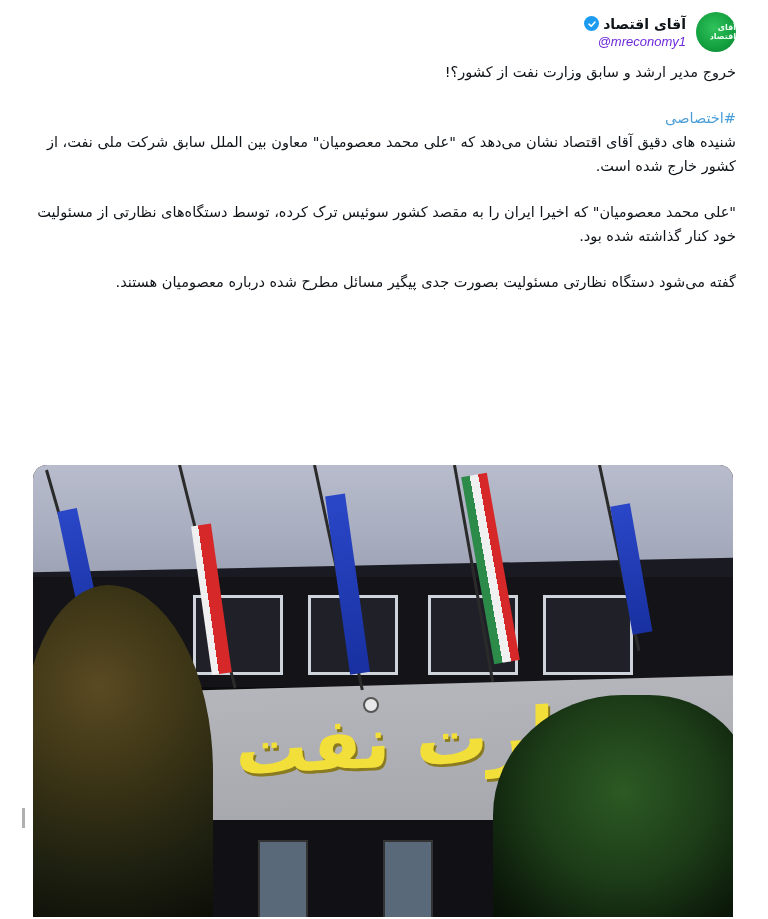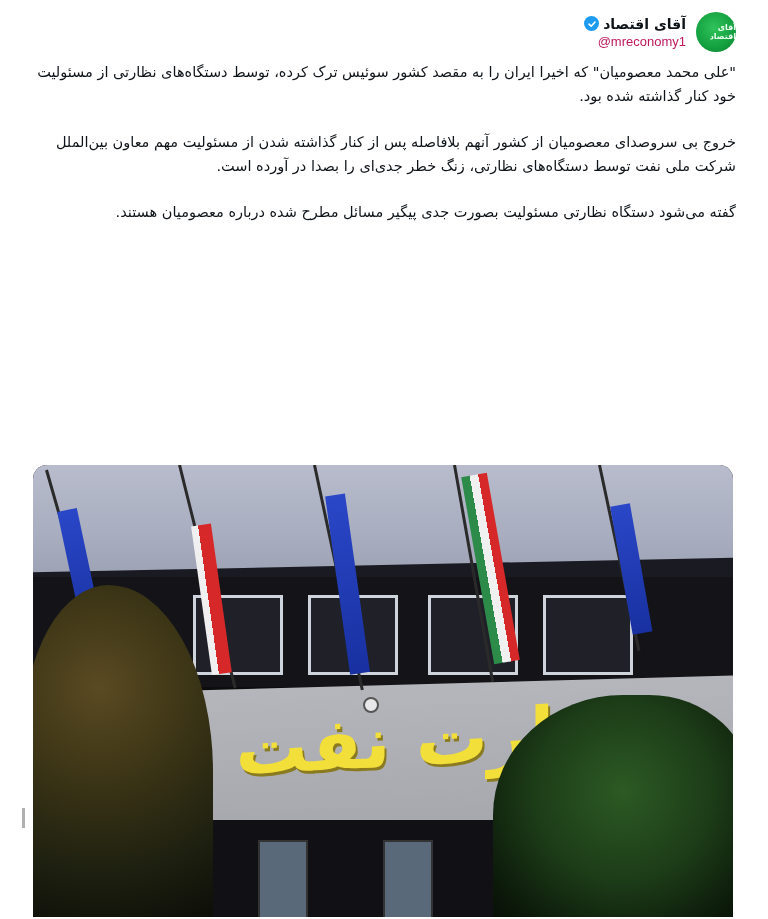--- a/index.html
+++ b/index.html
@@ -10,21 +10,21 @@
 
   
   .header { position: absolute; top: 10px; right: 32px; height: 44px; display: flex; flex-direction: row; align-items: center; }
   .avatar { width: 40px; height: 40px; border-radius: 50%; background: radial-gradient(circle at 45% 40%, #2fc25a 0%, #13a03f 60%, #0b7f30 100%); display: flex; align-items: center; justify-content: center; margin-left: 10px; }
   .avatar-logo { color: #eafff0; font-size: 8px; font-weight: bold; letter-spacing: -0.5px; font-family: "DejaVu Sans", sans-serif; direction: rtl; }
   .names { display: flex; flex-direction: column; align-items: flex-end; direction: ltr; }
   .name-row { display: flex; align-items: center; gap: 4px; direction: ltr; }
   .display-name { font-weight: bold; font-size: 14px; color: #0f1419; direction: rtl; }
   .verified { width: 15px; height: 15px; border-radius: 50%; background: #1d9bf0; display: inline-flex; align-items: center; justify-content: center; }
   .verified svg { width: 10px; height: 10px; }
-  .handle { font-size: 13px; color: #be185d; font-family: "Liberation Sans", sans-serif; margin-top: 2px; }
+  .handle { font-size: 13px; color: #6d28d9; font-family: "Liberation Sans", sans-serif; margin-top: 2px; font-style: italic; }
 
   
   .body-text { position: absolute; right: 32px; left: 32px; top: 60px; direction: rtl; text-align: right; font-size: 14.5px; line-height: 24px; color: #0f1419; }
   .title { margin-bottom: 22px; }
   .hashtag { color: #1d9bf0; color: #4a9ed8; margin-bottom: 0; }
   .para { margin-bottom: 22px; }
 
   
   .photo { position: absolute; left: 33px; top: 465px; width: 700px; height: 452px; border-top-left-radius: 14px; border-top-right-radius: 14px; overflow: hidden; background: #0c0c0c; }
   .facade-top { position: absolute; left: 0; top: 0; width: 100%; height: 110px; background: linear-gradient(180deg, #b8bccc 0%, #a9aec0 60%, #9da2b4 100%); }
@@ -62,22 +62,24 @@
               <path d="M2 5.2 L4.2 7.2 L8 3" fill="none" stroke="#fff" stroke-width="1.6" stroke-linecap="round" stroke-linejoin="round"></path>
             </svg>
         </span>
         <span class="display-name">آقای اقتصاد</span>
       </div>
       <span class="handle">@mreconomy1</span>
     </div>
   </div>
 
   <div class="body-text">
+    <p class="title">خروج مدیر ارشد و سابق وزارت نفت از کشور؟!</p>
+    <p class="hashtag">#اختصاصی</p>
+    <p class="para">شنیده های دقیق آقای اقتصاد نشان می‌دهد که "علی محمد معصومیان" معاون بین الملل سابق شرکت ملی نفت، از کشور خارج شده است.</p>
     <p class="para">"علی محمد معصومیان" که اخیرا ایران را به مقصد کشور سوئیس ترک کرده، توسط دستگاه‌های نظارتی از مسئولیت خود کنار گذاشته شده بود.</p>
-    <p class="para">خروج بی سروصدای معصومیان از کشور آنهم بلافاصله پس از کنار گذاشته شدن از مسئولیت مهم معاون بین‌الملل شرکت ملی نفت توسط دستگاه‌های نظارتی، زنگ خطر جدی‌ای را بصدا در آورده است.</p>
     <p class="para">گفته می‌شود دستگاه نظارتی مسئولیت بصورت جدی پیگیر مسائل مطرح شده درباره معصومیان هستند.</p>
   </div>
 
   <div class="photo">
     <div class="facade-top"></div>
     <div class="window-band"></div>
     <div class="window" style="left:160px"></div>
     <div class="window" style="left:275px"></div>
     <div class="window" style="left:395px"></div>
     <div class="window" style="left:510px"></div>

